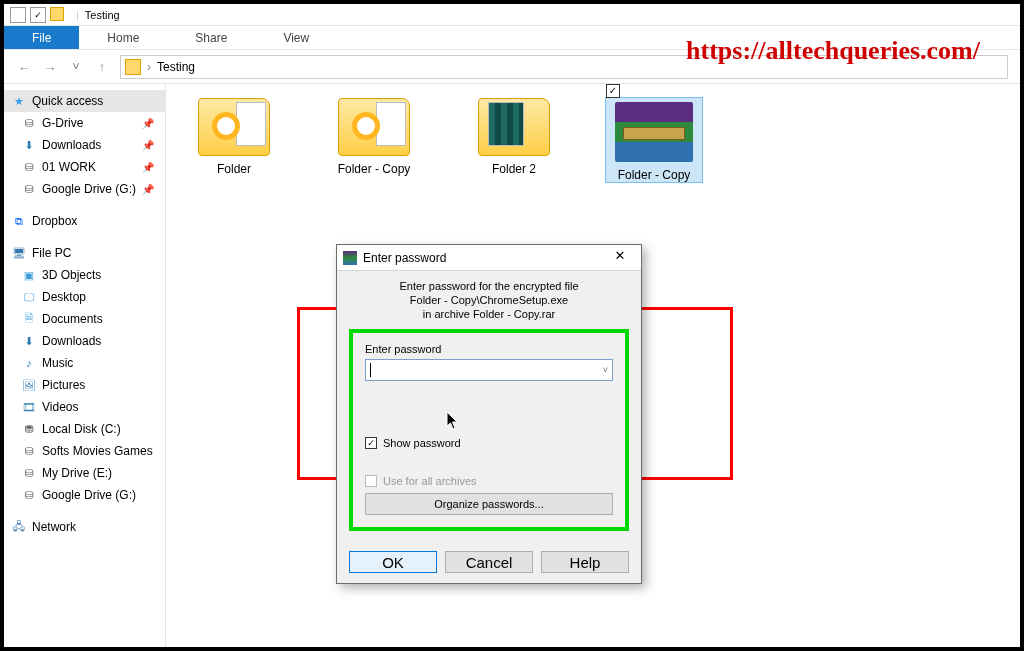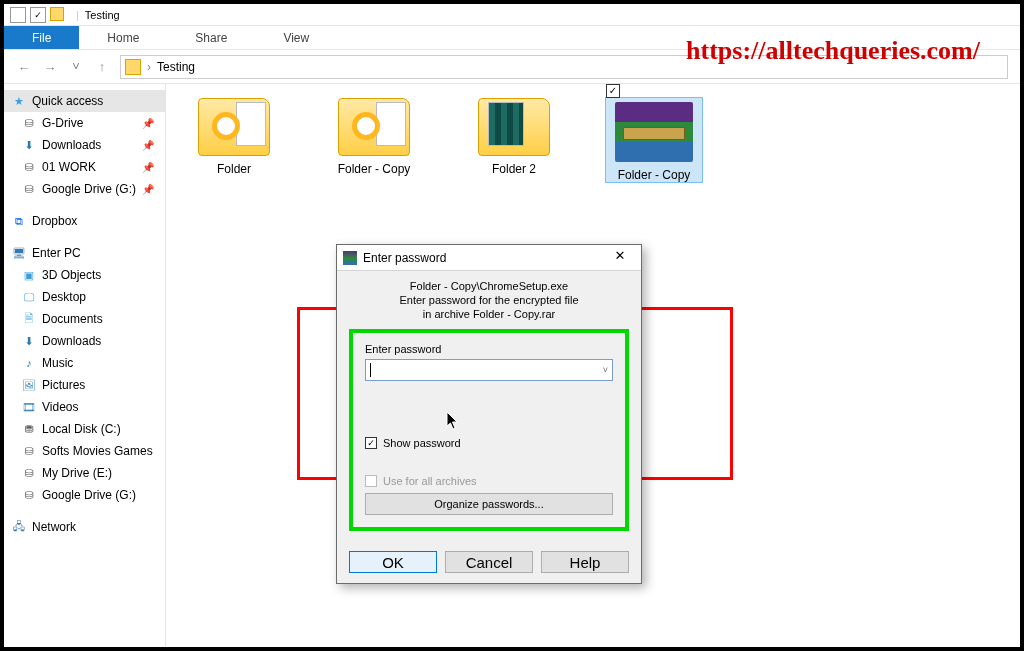--- a/index.html
+++ b/index.html
@@ -137,21 +137,21 @@
         <span class="pin">📌</span>
       </div>
 
     <div class="side-item root">
         <span class="side-ic" style="color:#0061ff">⧉</span>
         <span>Dropbox</span>
       </div>
 
     <div class="side-item root">
         <span class="side-ic" style="color:#3a77b0">🖥</span>
-        <span>Enter PC</span>
+        <span>File PC</span>
       </div>
     <div class="side-item">
         <span class="side-ic" style="color:#3a9ed8">▣</span>
         <span>3D Objects</span>
       </div>
     <div class="side-item">
         <span class="side-ic" style="color:#3a9ed8">🖵</span>
         <span>Desktop</span>
       </div>
     <div class="side-item">
@@ -236,22 +236,22 @@
 <div class="redbox" style="left:293px; top:303px; width:436px; height:173px;"></div>
 
 <div class="dialog">
   <div class="dlg-title">
     <div class="dlg-title-ic"></div>
     <span>Enter password</span>
     <div class="dlg-close">✕</div>
   </div>
   <div class="dlg-body">
     <div class="dlg-msg">
+      <div>Enter password for the encrypted file</div>
       <div>Folder - Copy\ChromeSetup.exe</div>
-      <div>Enter password for the encrypted file</div>
       <div>in archive Folder - Copy.rar</div>
     </div>
     <div class="dlg-group">
       <div class="dlg-label">Enter password</div>
       <div class="dlg-input">
         <span class="dlg-caret"></span>
         <span class="dlg-dd">˅</span>
       </div>
       <div style="height:56px"></div>
       <div class="dlg-check">

